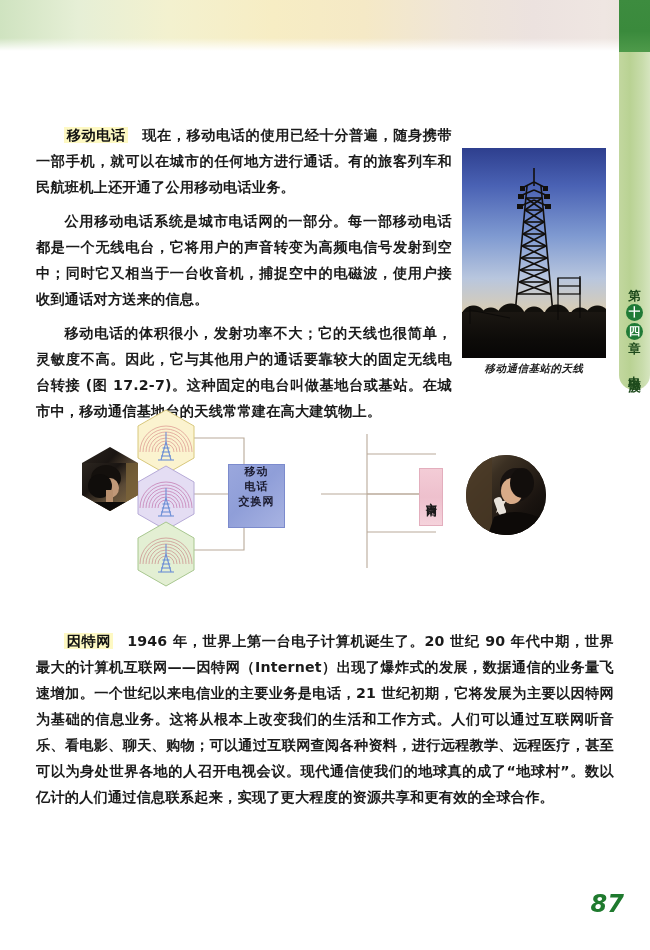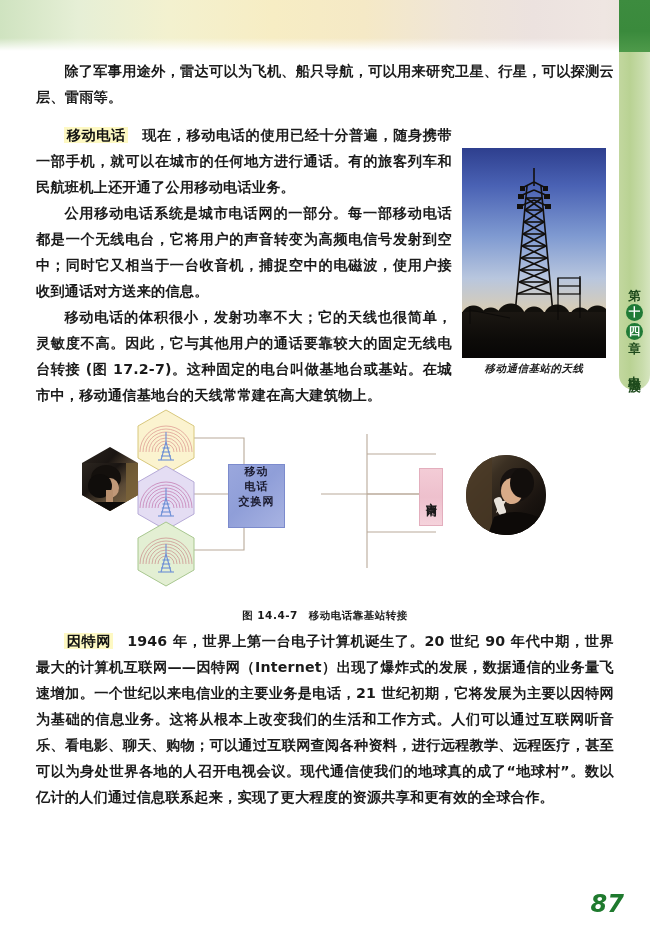--- a/index.html
+++ b/index.html
@@ -52,21 +52,21 @@
   .full-col{
     position:absolute;left:36px;width:578px;
   }
   p.para{
     margin:0 0 0 0;
     font-family:"DejaVu Sans","Liberation Sans",sans-serif;
     font-size:14.2px;line-height:26px;color:#1b1b1b;font-weight:bold;
     text-align:justify;text-justify:inter-character;
     letter-spacing:0.2px;
   }
-  p.para + p.para{margin-top:0;}
+  p.para + p.para{margin-top:8px;}
   .indent{text-indent:2em;}
   .hl{
     background:#fef9c3;padding:0 2px;font-weight:bold;color:#111;
   }
   .gap{display:inline-block;width:14px;}
 
   
   .photo-tower{
     position:absolute;left:462px;top:148px;width:144px;height:210px;
     overflow:hidden;
@@ -149,23 +149,20 @@
     <div class="chapgroup">
       <div class="chapchar">第</div>
       <div class="chapnum">十</div>
       <div class="chapnum">四</div>
       <div class="chapchar">章</div>
       <div class="chapspace"></div>
       <div class="chapchar" style="writing-mode:vertical-rl;text-orientation:upright;letter-spacing:2px;">电磁波</div>
     </div>
   </div>
 
-  <div class="full-col" style="top:58px;">
-    <p class="para indent">除了军事用途外，雷达可以为飞机、船只导航，可以用来研究卫星、行星，可以探测云层、雷雨等。</p>
-  </div>
 
   <div class="body-col" style="top:122px;">
     <p class="para">
       <span style="display:inline-block;width:2em;"></span><span class="hl">移动电话</span><span class="gap"></span><span>现在，移动电话的使用已经十分普遍，随身携带一部手机，就可以在城市的任何地方进行通话。有的旅客列车和民航班机上还开通了公用移动电话业务。</span>
     </p>
     <p class="para indent">公用移动电话系统是城市电话网的一部分。每一部移动电话都是一个无线电台，它将用户的声音转变为高频电信号发射到空中；同时它又相当于一台收音机，捕捉空中的电磁波，使用户接收到通话对方送来的信息。</p>
     <p class="para indent">移动电话的体积很小，发射功率不大；它的天线也很简单，灵敏度不高。因此，它与其他用户的通话要靠较大的固定无线电台转接 (图 17.2-7)。这种固定的电台叫做基地台或基站。在城市中，移动通信基地台的天线常常建在高大建筑物上。</p>
   </div>
 
   <div class="photo-tower">
@@ -355,21 +352,20 @@
       <rect x="0" y="0" width="26" height="80" fill="#4a3a26" opacity="0.85"></rect>
       <ellipse cx="50" cy="30" rx="16" ry="17" fill="#171210"></ellipse>
       <ellipse cx="46" cy="36" rx="11" ry="13" fill="#d8ab88"></ellipse>
       <ellipse cx="56" cy="28" rx="12" ry="15" fill="#120e0c"></ellipse>
       <path d="M40 46 Q36 54 30 58 L34 46 Z" fill="#e8ddd0"></path>
       <rect x="30" y="42" width="8" height="18" rx="3" fill="#e8e2da" transform="rotate(-20 34 51)"></rect>
       <path d="M28 62 Q48 52 72 62 L72 80 L22 80 Z" fill="#0d0a08"></path>
     </svg>
   </div>
 
-  <div class="caption fig-cap">图 14.4-7　移动电话靠基站转接</div>
 
   <div class="full-col" style="top:628px;">
     <p class="para">
       <span style="display:inline-block;width:2em;"></span><span class="hl">因特网</span><span class="gap"></span><span>1946 年，世界上第一台电子计算机诞生了。20 世纪 90 年代中期，世界最大的计算机互联网——因特网（Internet）出现了爆炸式的发展，数据通信的业务量飞速增加。一个世纪以来电信业的主要业务是电话，21 世纪初期，它将发展为主要以因特网为基础的信息业务。这将从根本上改变我们的生活和工作方式。人们可以通过互联网听音乐、看电影、聊天、购物；可以通过互联网查阅各种资料，进行远程教学、远程医疗，甚至可以为身处世界各地的人召开电视会议。现代通信使我们的地球真的成了“地球村”。数以亿计的人们通过信息联系起来，实现了更大程度的资源共享和更有效的全球合作。</span>
     </p>
   </div>
 
   <div class="pageno">87</div>
 
 </div>

